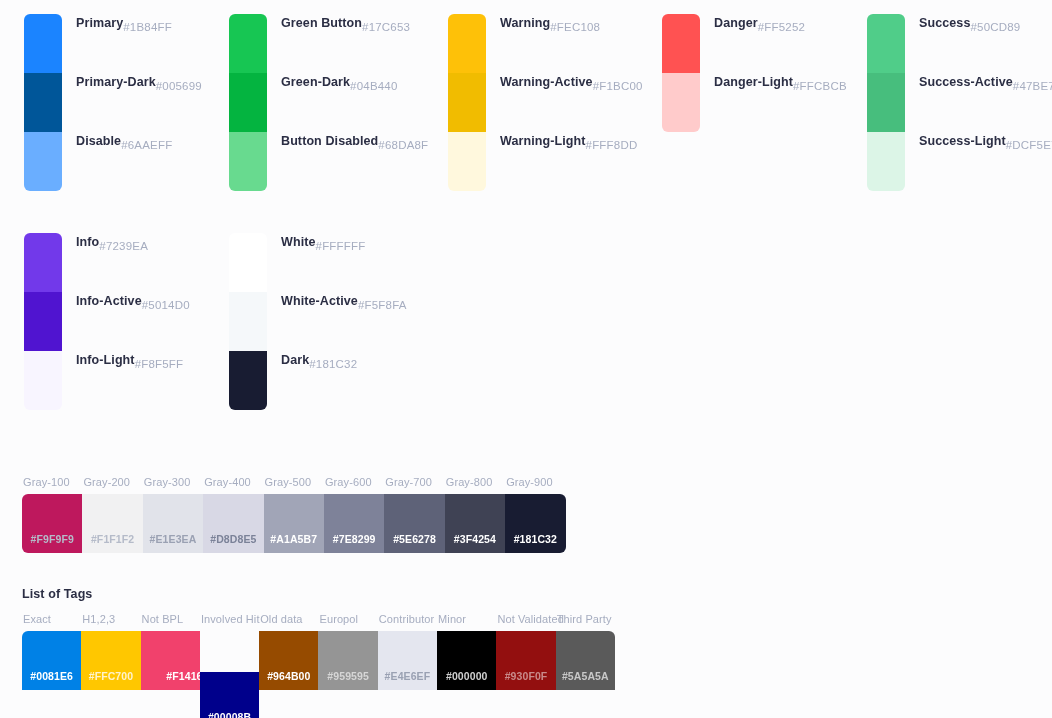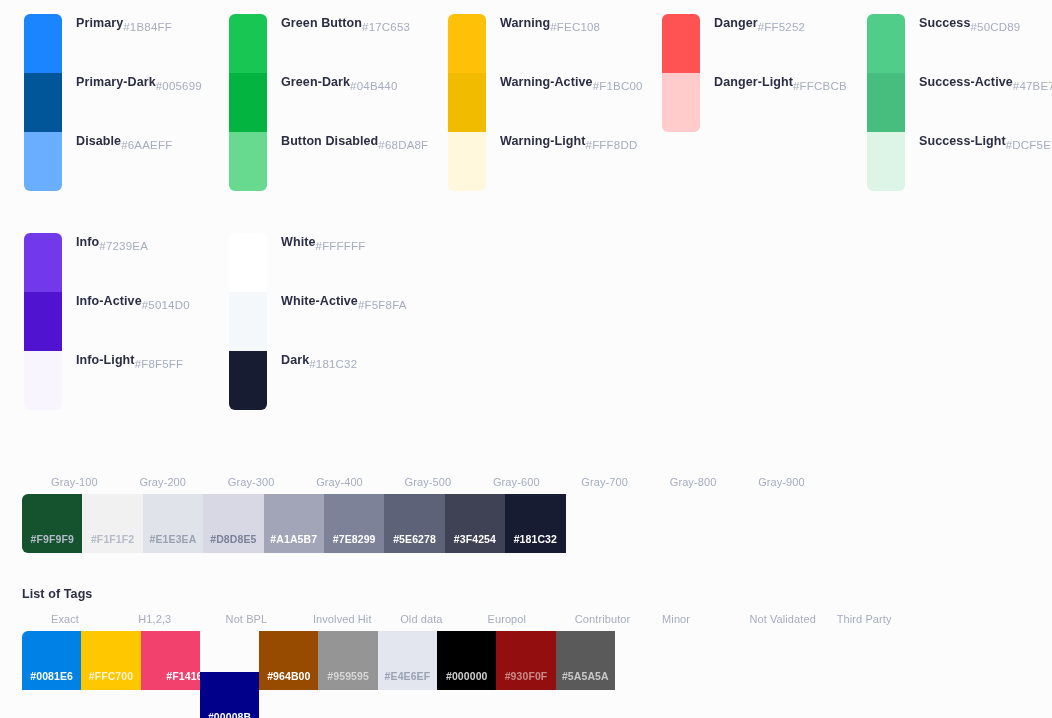--- a/index.html
+++ b/index.html
@@ -85,21 +85,20 @@
     display: flex;
     flex-direction: row;
     margin-bottom: 6px;
   }
 
   .scale-label {
     font-size: 11px;
     color: #a6adc0;
     white-space: nowrap;
     letter-spacing: 0.1px;
-    margin-left: 28px;
   }
 
   .scale-strip {
     display: flex;
     flex-direction: row;
     border-radius: 6px;
     overflow: hidden;
   }
 
   .scale-cell {
@@ -285,21 +284,21 @@
         <div class="scale-label">Gray-200</div>
         <div class="scale-label">Gray-300</div>
         <div class="scale-label">Gray-400</div>
         <div class="scale-label">Gray-500</div>
         <div class="scale-label">Gray-600</div>
         <div class="scale-label">Gray-700</div>
         <div class="scale-label">Gray-800</div>
         <div class="scale-label">Gray-900</div>
       </div>
     <div class="scale-strip" id="gray-scale-strip">
-        <div class="scale-cell" style="background: #14532d;">
+        <div class="scale-cell" style="background: #be185d;">
           <span class="scale-cell-hex" style="color: rgb(181, 187, 201);">#F9F9F9</span>
         </div>
         <div class="scale-cell" style="background: rgb(241, 241, 242);">
           <span class="scale-cell-hex" style="color: rgb(181, 187, 201);">#F1F1F2</span>
         </div>
         <div class="scale-cell" style="background: rgb(225, 227, 234);">
           <span class="scale-cell-hex" style="color: rgb(154, 161, 179);">#E1E3EA</span>
         </div>
         <div class="scale-cell" style="background: rgb(216, 216, 229);">
           <span class="scale-cell-hex" style="color: rgb(123, 130, 152);">#D8D8E5</span>

